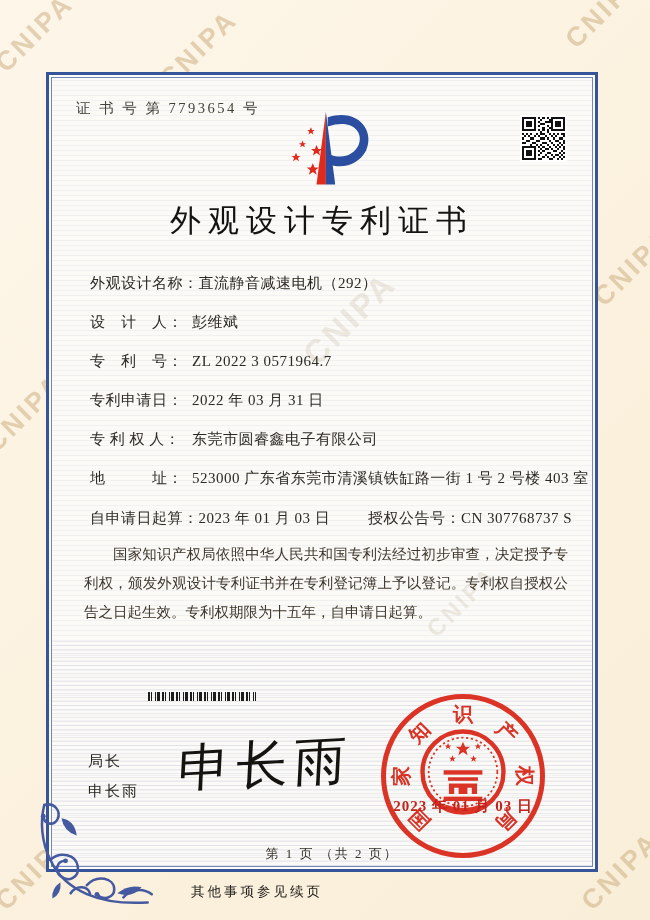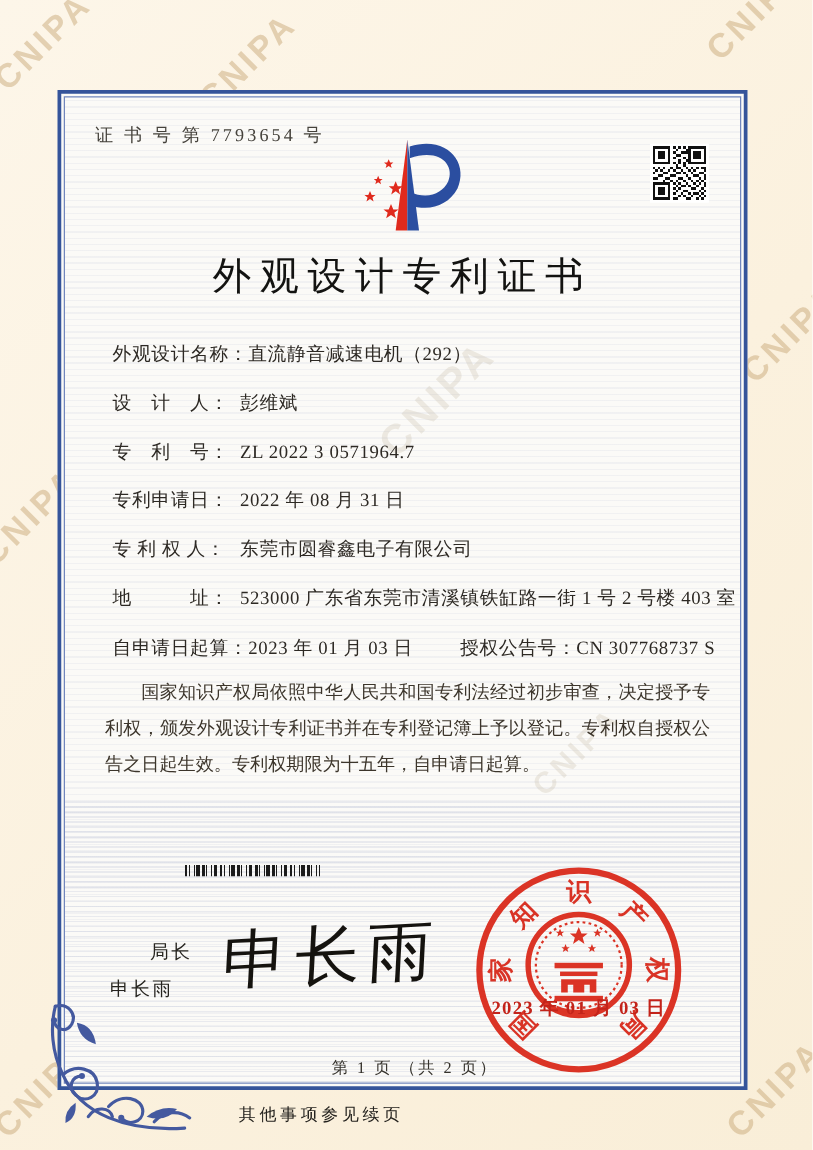--- a/index.html
+++ b/index.html
@@ -32,21 +32,21 @@
   .f-value{color:#2d2924;}
   
   .body-text{position:absolute;left:84px;top:540px;width:484px;font-size:14.5px;
              line-height:29px;color:#3c352b;text-align:justify;}
   .body-text p{margin:0;text-indent:2em;}
   
   .barcode{position:absolute;left:148px;top:692px;width:108px;height:9px;
     background:repeating-linear-gradient(90deg,#1c1c1c 0 2px,transparent 2px 3px,#1c1c1c 3px 4px,transparent 4px 7px,#1c1c1c 7px 8px,transparent 8px 9px,#1c1c1c 9px 12px,transparent 12px 14px);}
   
   .sig-title{position:absolute;left:88px;top:752px;font-family:"Liberation Sans","DejaVu Sans",sans-serif;
-             font-size:15px;color:#26241f;letter-spacing:2px;margin-left:32px;}
+             font-size:15px;color:#26241f;letter-spacing:2px;}
   .sig-name{position:absolute;left:88px;top:782px;font-family:"Liberation Sans","DejaVu Sans",sans-serif;
             font-size:15px;color:#26241f;letter-spacing:2px;}
   .autograph{position:absolute;left:178px;top:730px;width:180px;font-size:52px;color:#15130f;
              transform:rotate(-3deg) skewX(-6deg);letter-spacing:6px;white-space:nowrap;}
   
   .seal{position:absolute;left:381px;top:694px;width:164px;height:164px;border-radius:50%;
         border:5px solid #da2a1b;box-sizing:border-box;opacity:0.95;}
   .seal-char{position:absolute;left:50%;top:50%;width:24px;height:24px;margin:-12px 0 0 -12px;
              text-align:center;font-size:20px;font-weight:bold;color:#d8291b;line-height:24px;}
   .seal-char:nth-of-type(1){transform:rotate(-135deg) translateY(-62px);}
@@ -143,21 +143,21 @@
   <div class="field-row" style="top:274px;">
     <span class="f-label">外观设计名称：</span><span class="f-value">直流静音减速电机（292）</span>
   </div>
   <div class="field-row" style="top:313px;">
     <span class="f-label">设　计　人：</span><span class="f-value">彭维斌</span>
   </div>
   <div class="field-row" style="top:352px;">
     <span class="f-label">专　利　号：</span><span class="f-value">ZL 2022 3 0571964.7</span>
   </div>
   <div class="field-row" style="top:391px;">
-    <span class="f-label">专利申请日：</span><span class="f-value">2022 年 08 月 31 日</span>
+    <span class="f-label">专利申请日：</span><span class="f-value">2022 年 03 月 31 日</span>
   </div>
   <div class="field-row" style="top:430px;">
     <span class="f-label">专 利 权 人：</span><span class="f-value">东莞市圆睿鑫电子有限公司</span>
   </div>
   <div class="field-row" style="top:469px;">
     <span class="f-label">地　　　址：</span><span class="f-value">523000 广东省东莞市清溪镇铁缸路一街 1 号 2 号楼 403 室</span>
   </div>
   <div class="field-row" style="top:509px;">
     <span class="f-label">自申请日起算：</span><span class="f-value">2023 年 01 月 03 日</span>
   </div>

